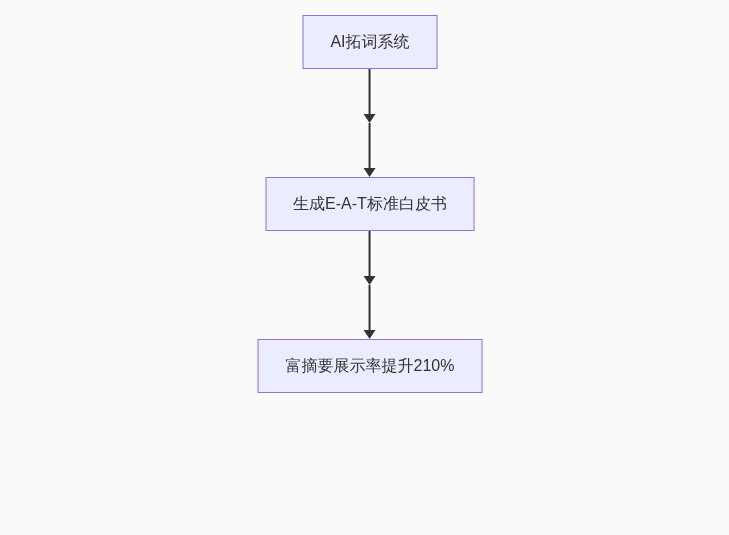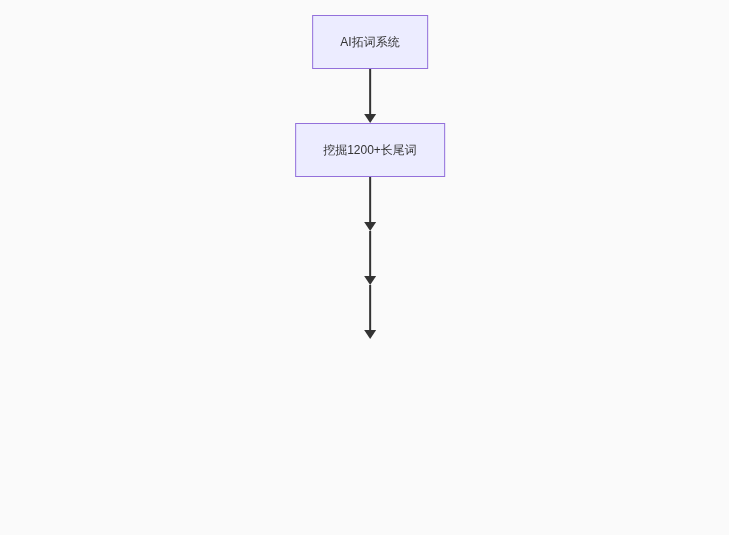--- a/index.html
+++ b/index.html
@@ -26,21 +26,21 @@
   .flow-node {
     background: #ECECFF;
     border: 1px solid #9370DB;
     color: #333333;
     min-height: 54px;
     box-sizing: border-box;
     display: flex;
     align-items: center;
     justify-content: center;
     padding: 0 27px;
-    font-size: 12px;
+    font-size: 16px;
     white-space: nowrap;
     line-height: 1.2;
   }
   .flow-arrow {
     height: 54px;
     width: 12px;
     display: flex;
     flex-direction: column;
     align-items: center;
   }
@@ -62,33 +62,34 @@
 
 <div class="flowchart">
 
   <div class="flow-node">AI拓词系统</div>
 
   <div class="flow-arrow">
     <div class="shaft"></div>
     <div class="head"></div>
   </div>
 
-  <div class="flow-node">挖掘1200+长尾词</div>
+
+  <div class="flow-arrow">
+    <div class="shaft"></div>
+    <div class="head"></div>
+  </div>
+
+  <div class="flow-node">生成E-A-T标准白皮书</div>
 
   <div class="flow-arrow">
     <div class="shaft"></div>
     <div class="head"></div>
   </div>
 
 
   <div class="flow-arrow">
     <div class="shaft"></div>
     <div class="head"></div>
   </div>
 
-
-  <div class="flow-arrow">
-    <div class="shaft"></div>
-    <div class="head"></div>
-  </div>
-
+  <div class="flow-node">富摘要展示率提升210%</div>
 
 </div>
 
 </body></html>

